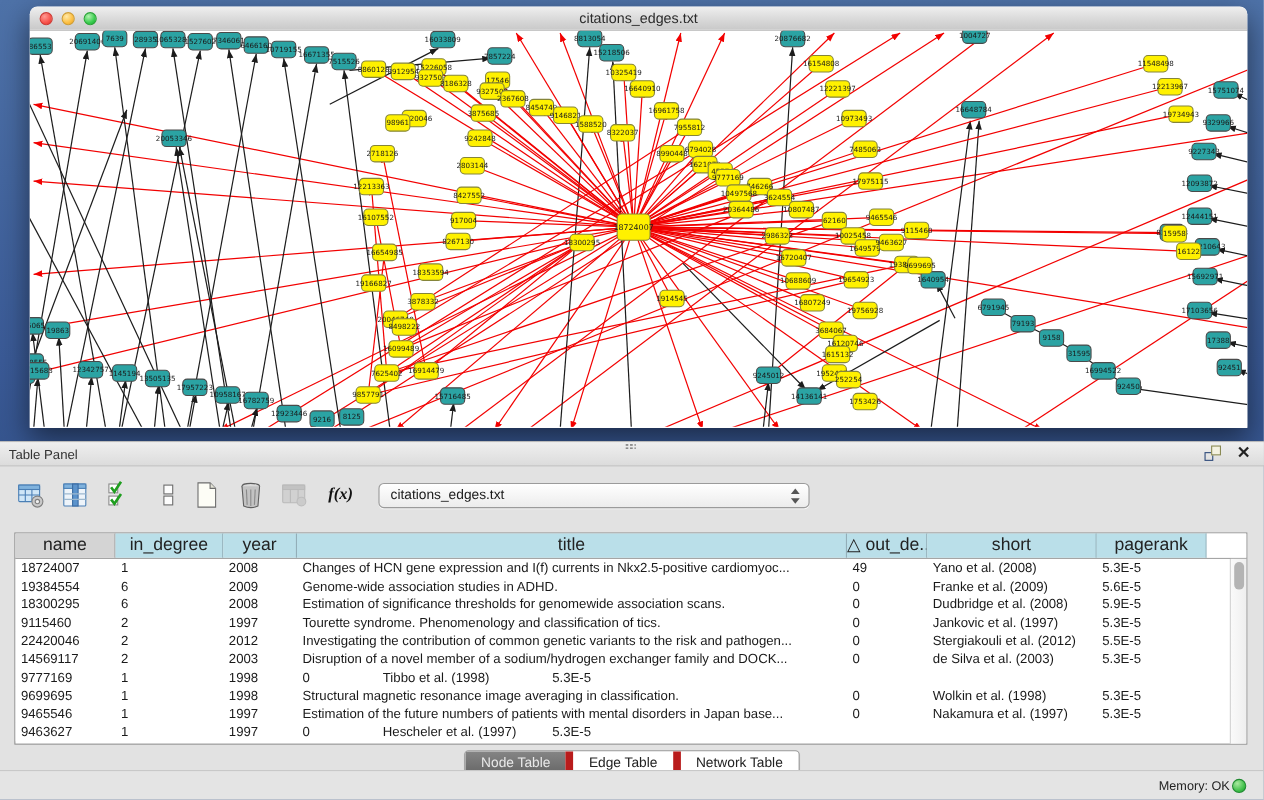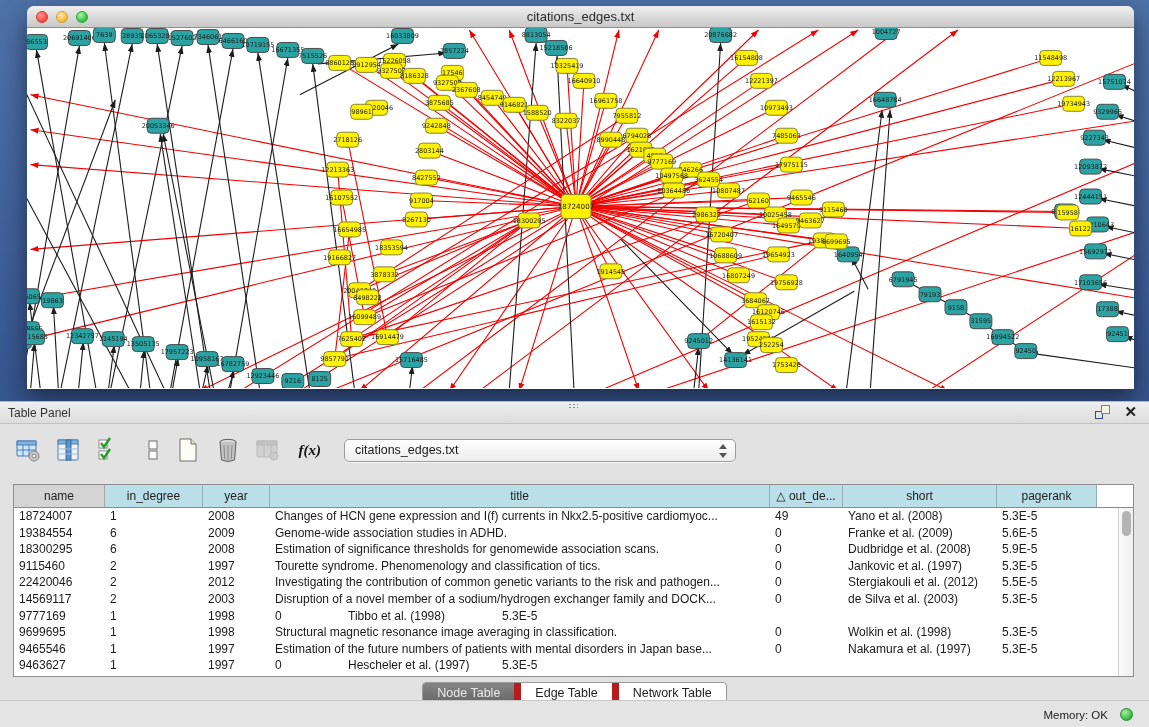--- a/index.html
+++ b/index.html
@@ -51,21 +51,21 @@
   .combo .stepper { position:absolute; right:7px; top:4px; width:9px; height:14px; }
   .combo .stepper:before, .combo .stepper:after { content:""; position:absolute; left:0;
     border-left:4.5px solid transparent; border-right:4.5px solid transparent; }
   .combo .stepper:before { top:0; border-bottom:5px solid #555; }
   .combo .stepper:after  { bottom:0; border-top:5px solid #555; }
 
   .tp-table { position:absolute; left:13px; top:82px; width:1121px; height:193px;
     background:#fff; border:1px solid #8d8d8d; }
   .thead { display:flex; height:23px; border-bottom:1px solid #8a8a8a; }
   .th { flex:none; background:#badfe9; border-right:1px solid #93aeb8;
-    font-size:12px; color:#222; text-align:center; line-height:22px;
+    font-size:16px; color:#222; text-align:center; line-height:22px;
     white-space:nowrap; overflow:hidden; }
   .th.gray { background:#d4d4d4; border-right:1px solid #a5a5a5; }
   .th.fill { background:#fff; border-right:none; flex:1; }
   .tbody { position:absolute; left:0; top:23px; right:15px; bottom:0; overflow:hidden; }
   .tr { display:flex; height:16.6px; background:#fff; }
   .td { flex:none; font-size:12px; color:#1a1a1a; line-height:16.6px; padding-left:5px;
     white-space:nowrap; overflow:hidden; }
   .vscroll { position:absolute; top:23px; right:0; bottom:0; width:15px;
     background:linear-gradient(90deg,#fafafa,#efefef); border-left:1px solid #d2d2d2; }
   .vthumb { width:9px; height:25px; margin:3px auto 0; background:#b4b4b4; border-radius:5px; }
@@ -73,21 +73,21 @@
   .tabbar { position:absolute; left:0; right:0; top:280px; display:flex; justify-content:center; }
   .seg-control { display:inline-flex; border:1px solid #9a9a9a; border-radius:4px;
     overflow:hidden; background:#fff; box-shadow:0 1px 1px rgba(0,0,0,.12); }
   .seg { padding:2px 14px; font-size:12.5px; color:#222; line-height:17px; cursor:pointer; }
   .seg + .seg { border-left:7px solid #b91c1c; }
   .seg.selected { background:linear-gradient(180deg,#858585,#666666); color:#e9e9e9; }
 
   .status-bar { position:absolute; left:0; bottom:0; width:1149px; height:27px;
     background:#e4e4e4; border-top:1px solid #c8c8c8; }
   .status-right { position:absolute; right:16px; top:0; height:27px;
-    display:flex; align-items:center; gap:12px; }
+    display:flex; align-items:center; gap:2px; }
   .status-text { font-size:11.5px; color:#222; }
   .mem-dot { width:13px; height:13px; border-radius:50%;
     background:radial-gradient(circle at 35% 30%,#a9e9a0,#3cbe47 65%,#27963a);
     border:1px solid #1f8a30; }
 </style>
 </head>
 <body>
 
 <div class="desktop">
 

